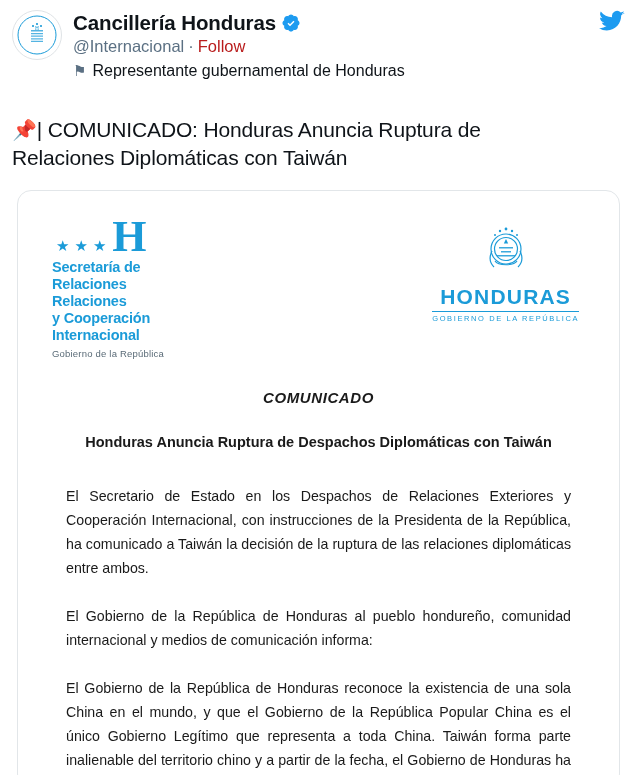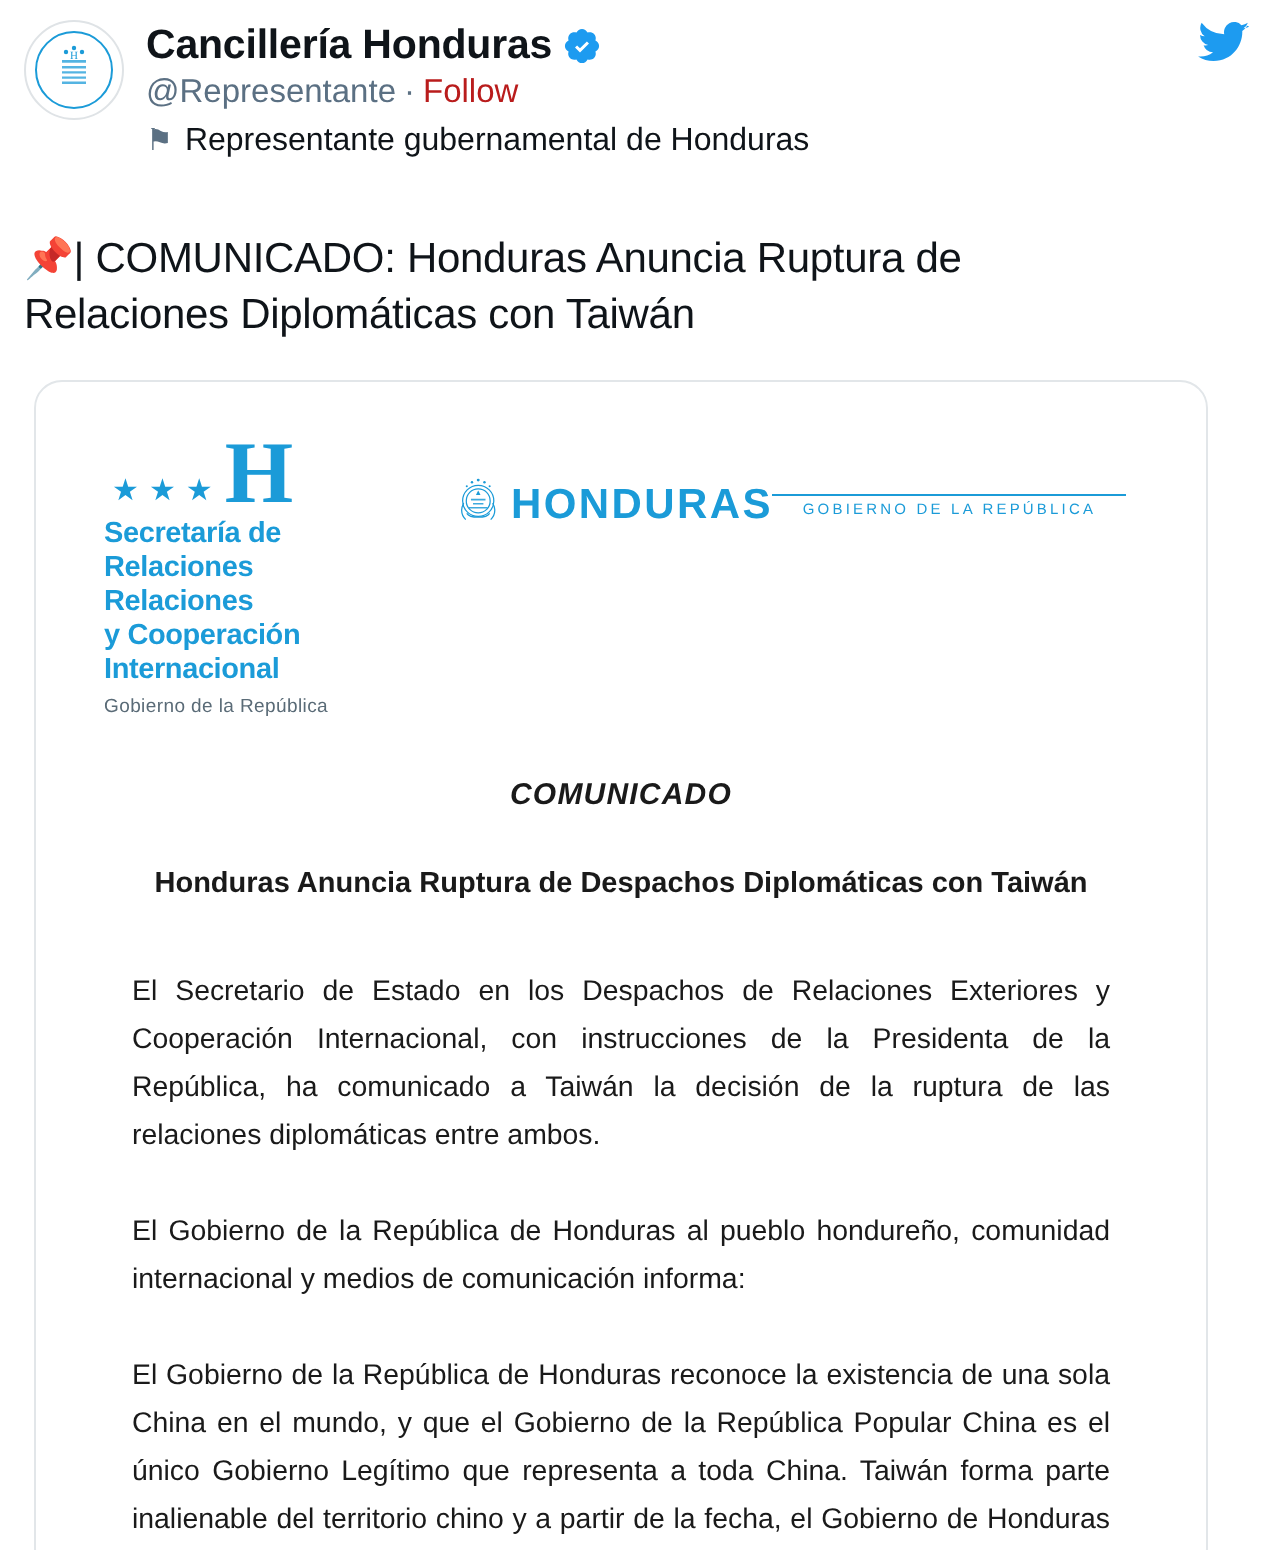--- a/index.html
+++ b/index.html
@@ -12,21 +12,21 @@
     height: 775px;
     font-family: "Liberation Sans", sans-serif;
     color: #0f1419;
     overflow: hidden;
   }
   .tweet {
     position: relative;
     width: 637px;
     height: 775px;
     box-sizing: border-box;
-    padding: 10px 28px 0 12px;
+    padding: 10px 12px 0 12px;
   }
   
   .header {
     display: flex;
     align-items: flex-start;
   }
   .avatar {
     width: 48px;
     height: 48px;
     border-radius: 50%;
@@ -179,20 +179,21 @@
     letter-spacing: -0.2px;
   }
   .sre-sub {
     color: #5a6b77;
     font-size: 9.5px;
     margin-top: 4px;
     letter-spacing: 0.2px;
   }
   .hn-logo {
     display: flex;
+    flex-direction: column;
     align-items: center;
     margin-top: 4px;
     margin-right: 6px;
   }
   .hn-crest {
     width: 62px;
     height: 62px;
     display: block;
   }
   .hn-name {
@@ -262,21 +263,21 @@
 
     <div class="names">
       <div class="line1">
         <span class="display-name">Cancillería Honduras</span>
         <svg class="verified" viewBox="0 0 24 24">
           <path fill="#1d9bf0" d="M22.25 12c0-1.43-.88-2.67-2.19-3.34.46-1.39.2-2.9-.81-3.91s-2.52-1.27-3.91-.81C14.67 2.63 13.43 1.75 12 1.75s-2.67.88-3.34 2.19c-1.39-.46-2.9-.2-3.91.81s-1.27 2.52-.81 3.91C2.63 9.33 1.75 10.57 1.75 12s.88 2.67 2.19 3.34c-.46 1.39-.2 2.9.81 3.91s2.52 1.27 3.91.81c.67 1.31 1.91 2.19 3.34 2.19s2.67-.88 3.34-2.19c1.39.46 2.9.2 3.91-.81s1.27-2.52.81-3.91c1.31-.67 2.19-1.91 2.19-3.34z"></path>
           <path fill="#ffffff" d="M10.8 15.9l-3-3 1.27-1.27 1.73 1.73 4.13-4.13 1.27 1.27-5.4 5.4z"></path>
         </svg>
       </div>
       <div class="line2">
-        <span class="handle">@Representante</span>
+        <span class="handle">@Internacional</span>
         <span class="dot-sep">·</span>
         <a class="follow" href="#">Follow</a>
       </div>
       <div class="line3">
         <span class="flag-glyph">⚑</span>
         <span>Representante gubernamental de Honduras</span>
       </div>
     </div>
 
     <svg class="bird" viewBox="0 0 24 24">

